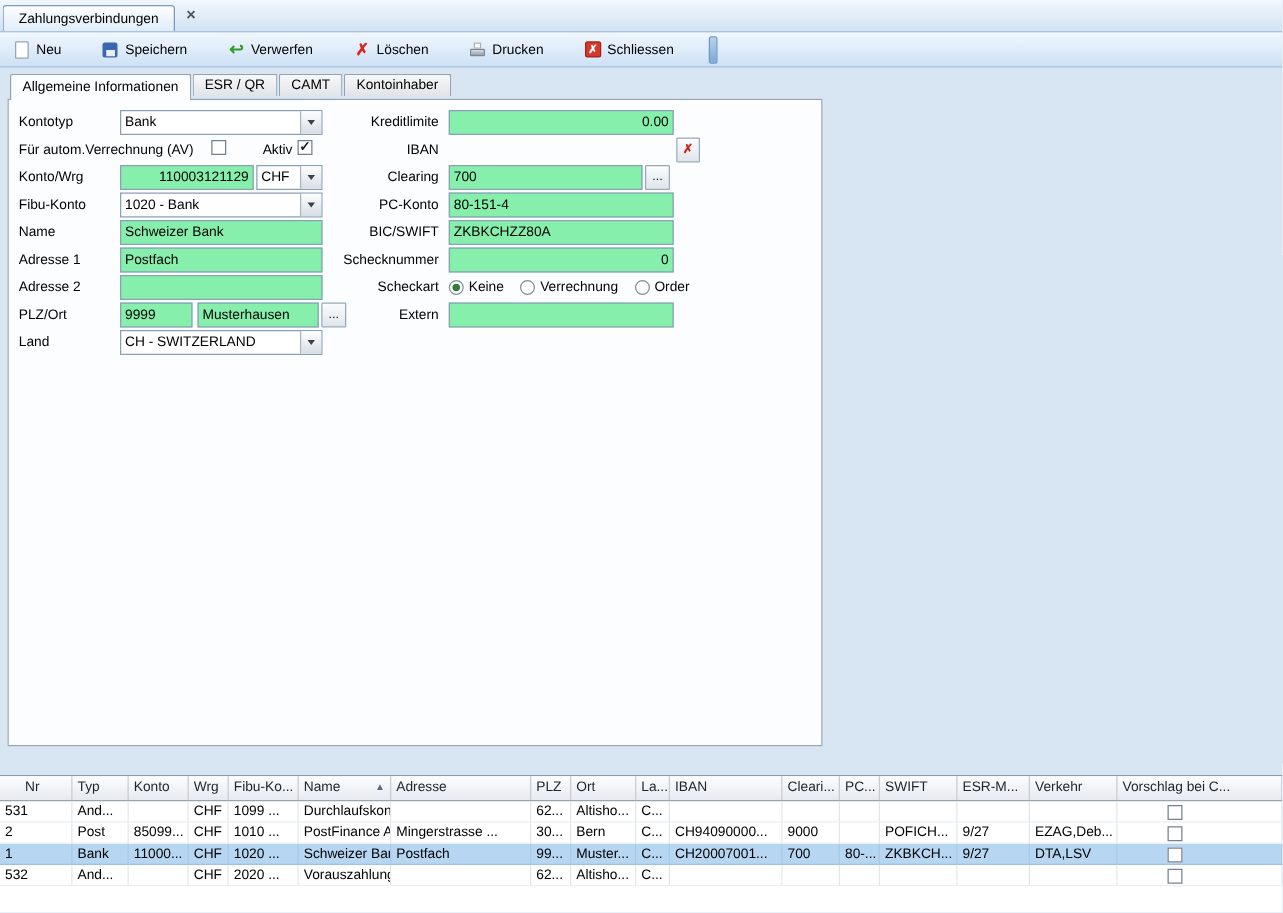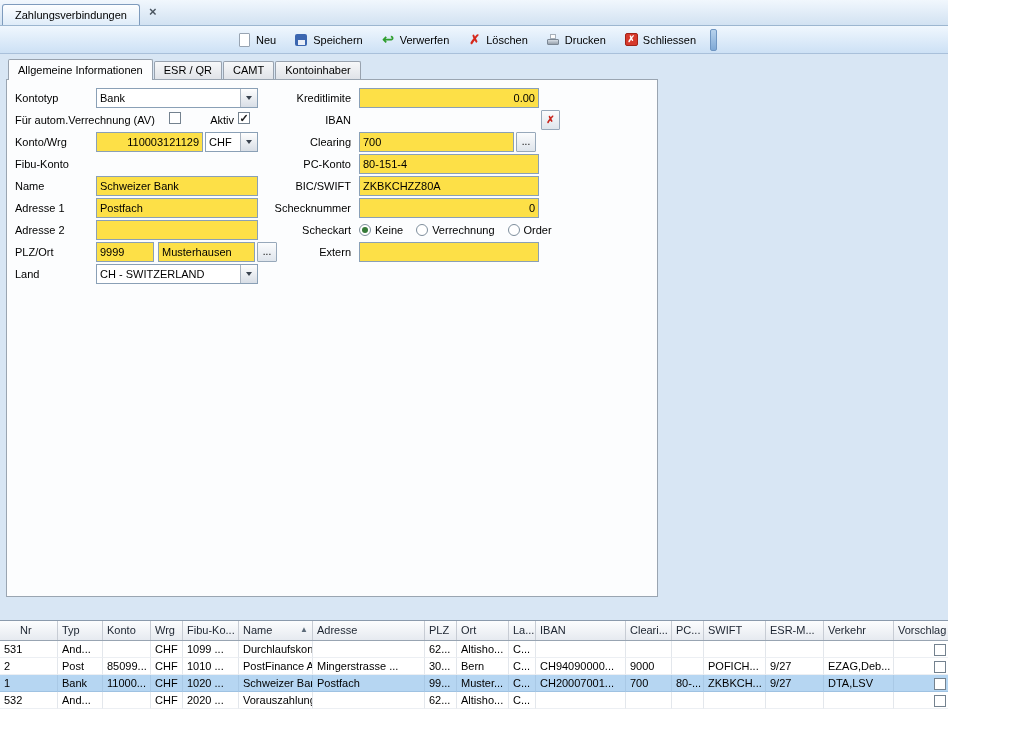--- a/index.html
+++ b/index.html
@@ -1,34 +1,34 @@
 <!DOCTYPE html>
 <html><head>
 <meta charset="utf-8">
 <style>
   * { margin:0; padding:0; }
   body { width:1026px; height:730px; overflow:hidden;
          font-family:"Liberation Sans", sans-serif; }
-  .window { position:relative; width:948px; height:730px; overflow:hidden;
+  .window { position:relative; width:1026px; height:730px; overflow:hidden;
             background:#d8e6f4; font-size:11px; color:#000; }
 
   
   .doctabbar { height:25px; border-bottom:1px solid #9cb6d0;
                background:linear-gradient(#f1f7fd,#d2e2f2);
                display:flex; align-items:flex-end; padding-left:2px; }
   .doctab { height:21px; box-sizing:border-box; display:flex; align-items:center;
             padding:0 12px; background:linear-gradient(#fdfeff,#dfecf9);
             border:1px solid #7e9bbd; border-bottom:none; border-radius:3px 3px 0 0; }
   .strip-close { align-self:center; margin:0 0 2px 9px; color:#4a5560;
                  font-weight:bold; font-size:13px; cursor:default; }
 
   
   .toolbar { height:27px; border-bottom:1px solid #a9c0da;
              background:linear-gradient(#f0f7fe,#cde1f5);
-             display:flex; align-items:center; padding:0 4px; gap:6px;justify-content:center; }
+             display:flex; align-items:center; padding:0 4px; gap:20px; }
   .tb-btn { display:flex; align-items:center; gap:4px; padding:2px 5px;
             border:1px solid transparent; border-radius:2px; cursor:default; }
   .tbi { width:15px; height:14px; display:inline-block; position:relative;
          text-align:center; font-weight:bold; }
   .new-document-icon::before { content:""; position:absolute; left:2px; top:0;
          width:9px; height:12px; background:#fff; border:1px solid #98a4b2; border-radius:1px; }
   .save-icon::before { content:""; position:absolute; left:1px; top:1px; width:12px;
          height:12px; background:#3b66b0; border-radius:2px; }
   .save-icon::after { content:""; position:absolute; left:4px; top:7px; width:7px;
          height:5px; background:#e9eef7; }
@@ -41,34 +41,34 @@
          height:5px; background:#fdfdfd; border:1px solid #a7b0ba; box-sizing:border-box; }
   .close-icon i { font-style:normal; display:block; width:13px; height:13px; margin:0 auto;
          background:#d6392c; border:1px solid #a02318; border-radius:2px; box-sizing:border-box;
          color:#fff; font-size:9px; line-height:11px; }
   .tb-grip { width:5px; height:20px; margin-left:2px;
          background:linear-gradient(#b7d2ec,#7fa9d6);
          border:1px solid #6f96c2; border-radius:2px; }
 
   
   .tabstrip { position:absolute; left:8px; top:59px; height:21px;
-              display:flex; align-items:flex-end; z-index:3; }
+              display:flex; align-items:flex-start; z-index:3; }
   .tab { height:18px; box-sizing:border-box; padding:2px 9px 0; margin:0 1px 1px 0;
          background:linear-gradient(#f7f8f9,#e0e3e8);
          border:1px solid #98a2ae; border-bottom:none; border-radius:2px 2px 0 0;
          white-space:nowrap; cursor:default; }
   .tab.active { height:21px; margin-bottom:0; padding-top:4px; background:#fcfdfe; }
   .tabpage { position:absolute; left:6px; top:79px; width:650px; height:516px;
              background:#fcfdfe; border:1px solid #9aa5b1; box-sizing:content-box; }
 
   
   .flabel { position:absolute; line-height:14px; white-space:nowrap; }
   .fr { width:114px; text-align:right; }
   .tbox { position:absolute; height:20px; box-sizing:border-box;
-          border:1px solid #8aa0b6; background:#fde047; padding:0 3px;
+          border:1px solid #8aa0b6; background:#86efac; padding:0 3px;
           font:11px "Liberation Sans", sans-serif; color:#000; }
   .ar { text-align:right; }
   .combo { position:absolute; height:20px; box-sizing:border-box;
            border:1px solid #8aa0b6; background:#fff; }
   .combo-val { position:absolute; left:3px; top:3px; white-space:nowrap; }
   .combo-btn { position:absolute; right:0; top:0; bottom:0; width:16px;
                background:linear-gradient(#fefefe,#d8dee6);
                border-left:1px solid #aab4c0;
                display:flex; align-items:center; justify-content:center; }
   .tri { width:0; height:0; border-left:3px solid transparent;
@@ -176,20 +176,26 @@
     <div class="flabel" style="left:8px;top:55px">Konto/Wrg</div>
     <input class="tbox ar" style="left: 89px; top: 52px; width: 107px;" value="110003121129">
     <div class="combo" style="left:198px;top:52px;width:53px">
       <span class="combo-val">CHF</span>
       <span class="combo-btn">
           <i class="tri"></i>
         </span>
     </div>
 
     <div class="flabel" style="left:8px;top:77px">Fibu-Konto</div>
+    <div class="combo" style="left:89px;top:74px;width:162px">
+      <span class="combo-val">1020 - Bank</span>
+      <span class="combo-btn">
+          <i class="tri"></i>
+        </span>
+    </div>
 
     <div class="flabel" style="left:8px;top:99px">Name</div>
     <input class="tbox" style="left: 89px; top: 96px; width: 162px;" value="Schweizer Bank">
 
     <div class="flabel" style="left:8px;top:121px">Adresse 1</div>
     <input class="tbox" style="left: 89px; top: 118px; width: 162px;" value="Postfach">
 
     <div class="flabel" style="left:8px;top:143px">Adresse 2</div>
     <input class="tbox" style="left: 89px; top: 140px; width: 162px;" value="">
 

